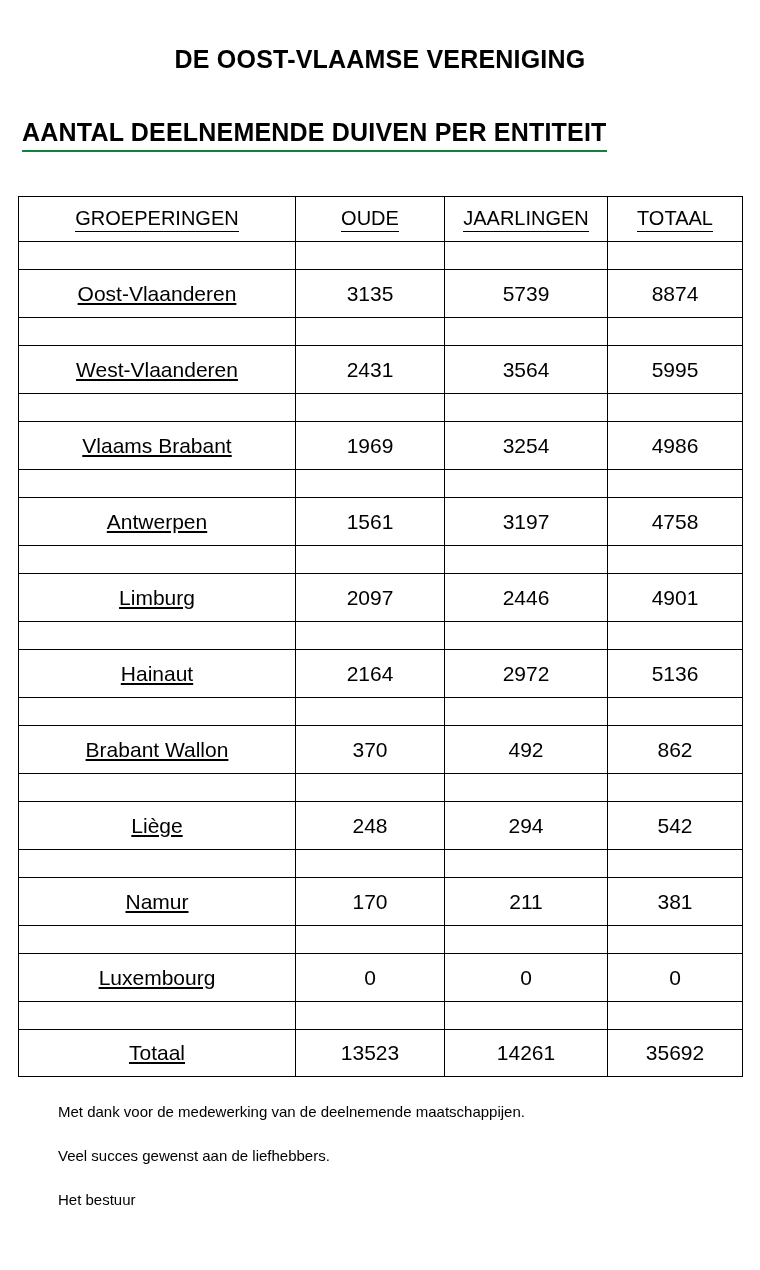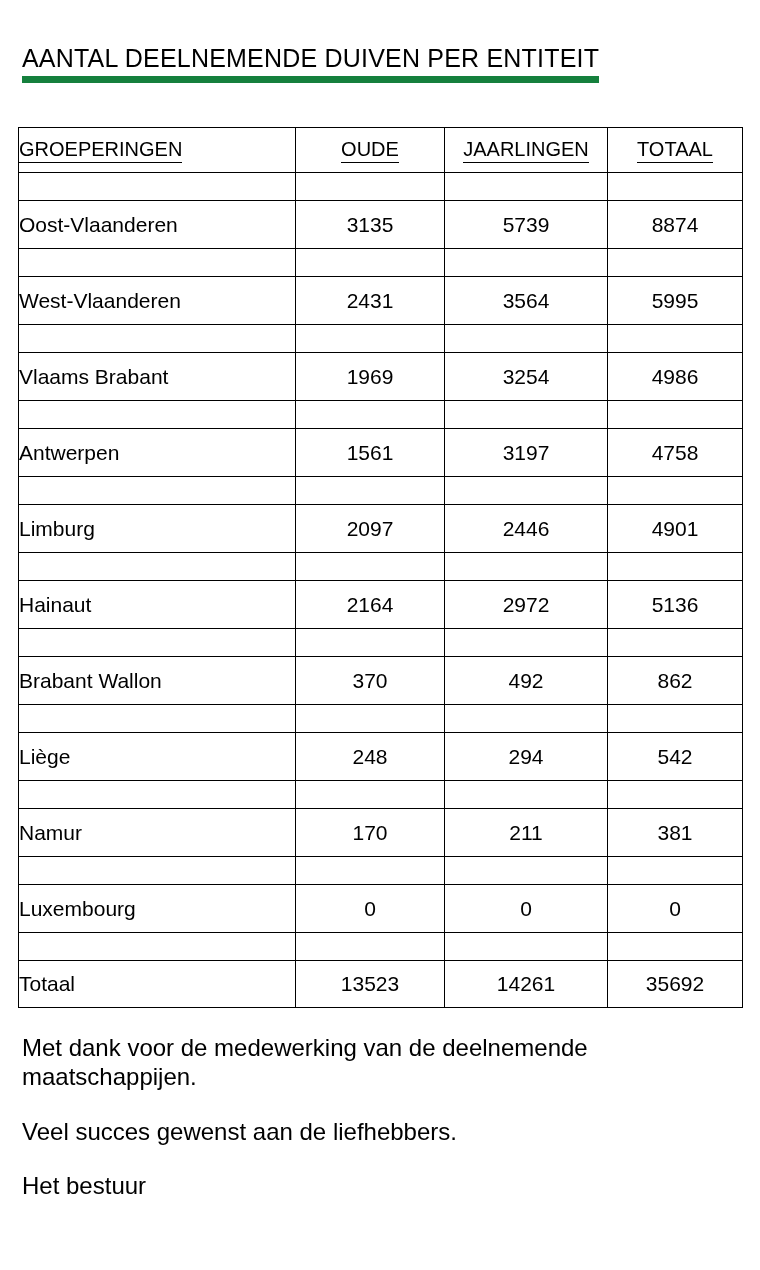--- a/index.html
+++ b/index.html
@@ -34,26 +34,26 @@
   .title-2 {
     text-align: center;
     font-size: 25px;
     font-weight: bold;
     letter-spacing: 0.2px;
     margin: 45px 0 0 0;
     padding: 0;
   }
   .title-3 {
     font-size: 25px;
-    font-weight: normal;
+    font-weight: bold;
     letter-spacing: 0.2px;
     margin: 44px 0 0 22px;
     padding: 0 0 3px 0;
     display: inline-block;
-    border-bottom: 7px solid #15803d;
+    border-bottom: 2px solid #15803d;
   }
 
   
   .table-wrap {
     margin: 44px 18px 0 18px;
   }
   table.data {
     border-collapse: collapse;
     width: 724px;
     table-layout: fixed;
@@ -68,23 +68,24 @@
     padding: 0;
     font-weight: normal;
     font-size: 21px;
     vertical-align: middle;
     background: #ffffff;
   }
   .row-main td { height: 47px; }
   .row-spacer td { height: 27px; }
 
   td.label {
-    text-align: left;
+    text-align: center;
     padding-left: 8px;
     font-size: 21px;
+    text-decoration: underline;
   }
   td.num {
     text-align: center;
     font-size: 21px;
   }
   thead td {
     height: 44px;
   }
   .hdr-inner {
     display: inline-block;
@@ -97,31 +98,33 @@
     font-weight: bold;
     font-size: 21px;
     height: 46px;
   }
 
   
   .notes {
     margin: 26px 0 0 22px;
   }
   .note {
-    font-size: 24px;
+    font-size: 15px;
     margin-bottom: 26px;
     line-height: 1.2;
+    margin-left: 36px;
   }
   .note:last-child { margin-bottom: 0; }
 </style>
 </head>
 <body>
 
 <div class="page">
 
+  <h2 class="title-2">DE OOST-VLAAMSE VERENIGING</h2>
   <div style="text-align:left;">
     <h3 class="title-3">AANTAL DEELNEMENDE DUIVEN PER ENTITEIT</h3>
   </div>
 
   <div class="table-wrap">
     <table class="data">
       <colgroup>
         <col class="c0">
           <col class="c1">
           <col class="c2">

